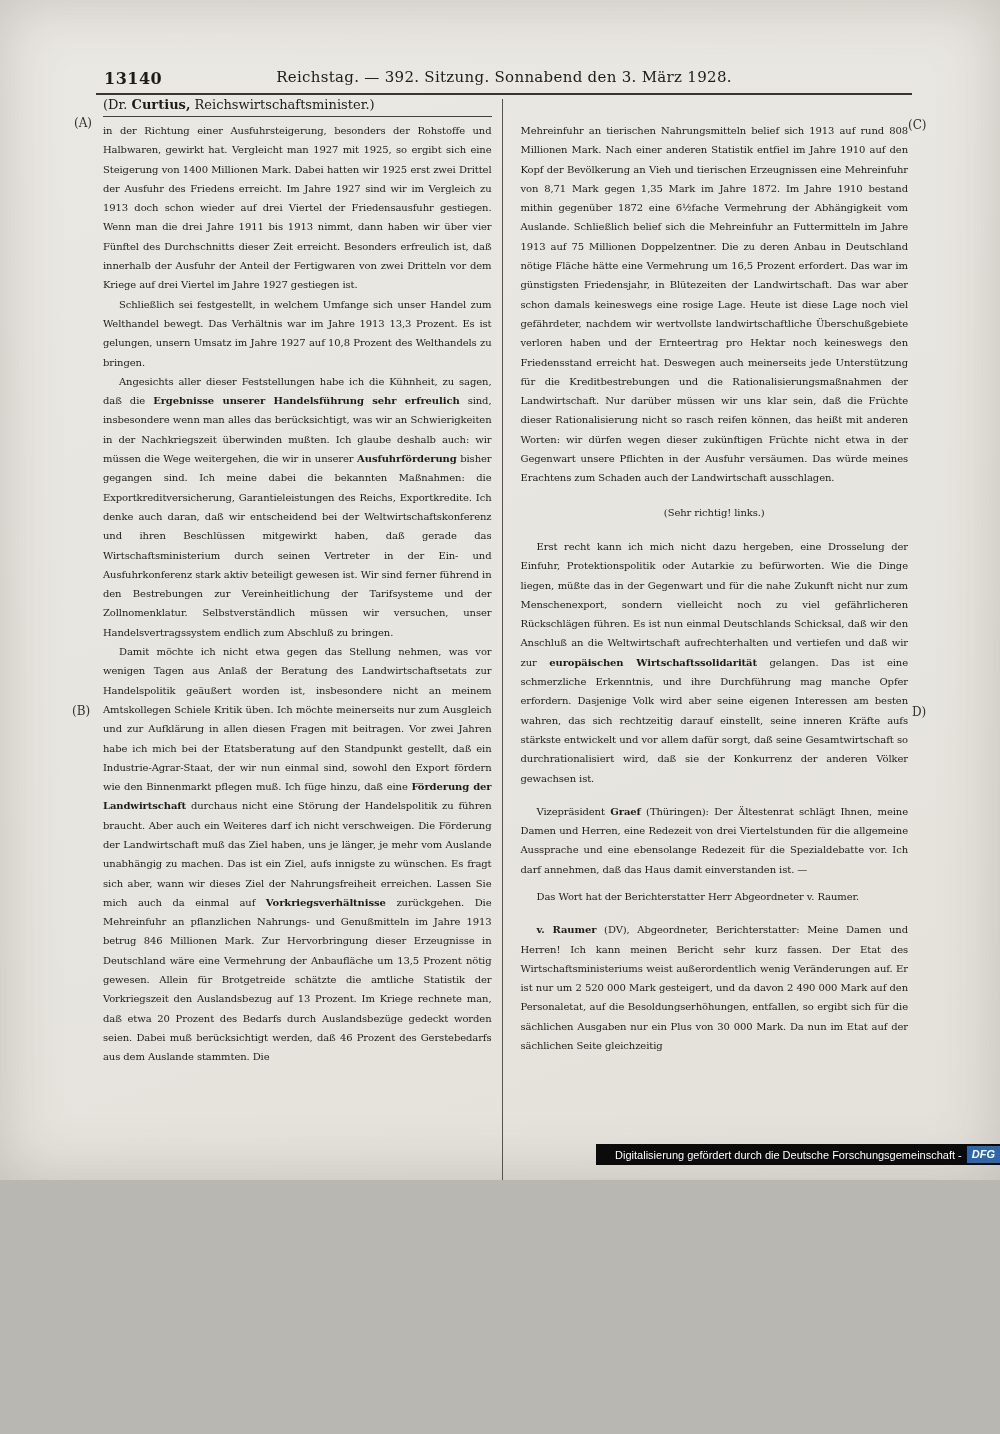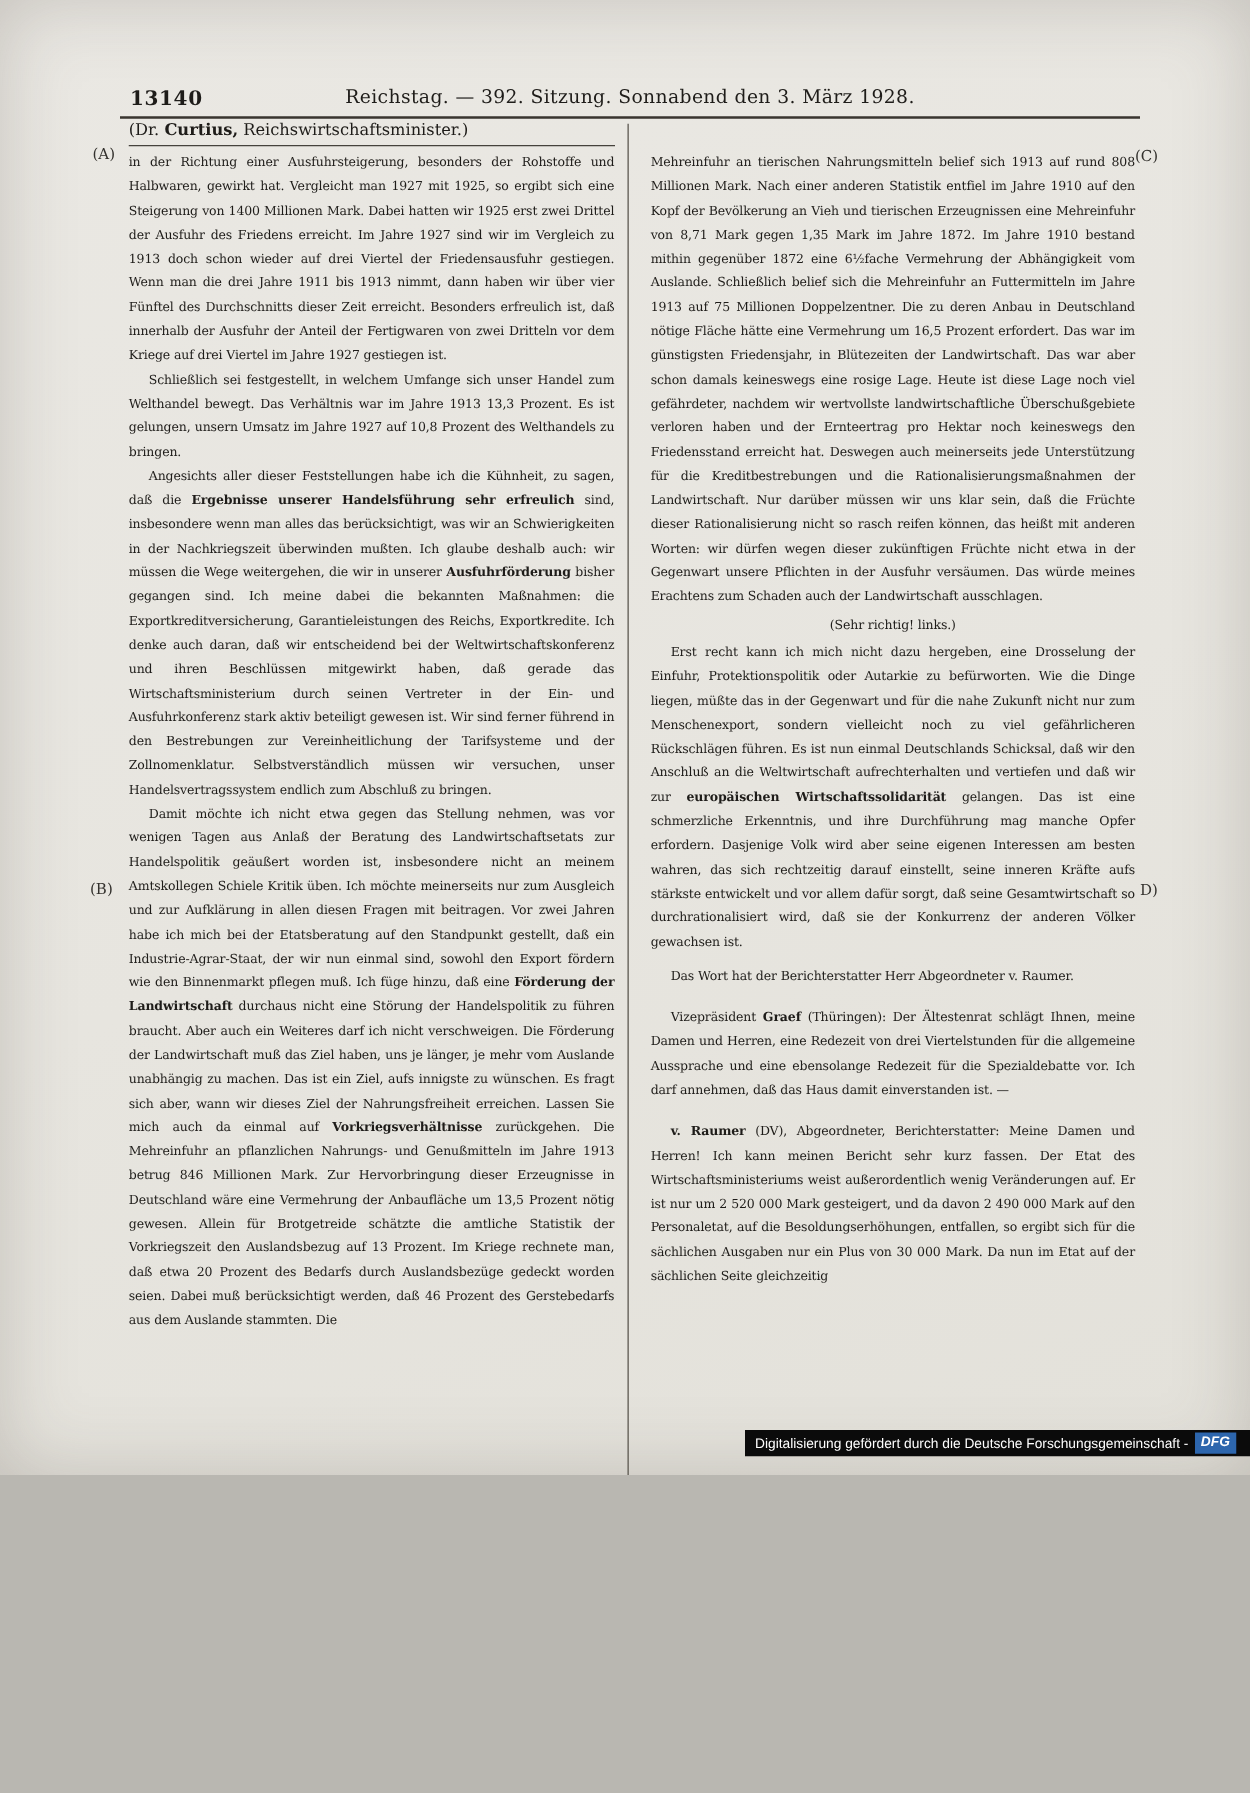--- a/index.html
+++ b/index.html
@@ -49,29 +49,29 @@
     font-size:13px; line-height:17px;
     border-bottom:1px solid #45423c;
     padding-bottom:3px; margin-bottom:4px;
   }
   .para {
     font-size:10px; line-height:19.3px;
     text-align:justify;
     letter-spacing:-.1px;
   }
   .para.indent { text-indent:16px; }
-  .para.center { text-align:center; text-indent:0; margin:3px 0; }
+  .para.center { text-align:center; text-indent:0; margin:15px 0; }
   .para.gap    { margin-top:14px; }
   .para.gap-sm { margin-top:8px; }
   .b { font-weight:bold; }
   .footer-bar {
     position:absolute; left:596px; right:0; bottom:15px; height:21px;
     background:#0b0b0b;
-    display:flex; align-items:center; justify-content:flex-start;
-    gap:5px; padding:0 12px 0 8px;
+    display:flex; align-items:center; justify-content:flex-end;
+    gap:5px; padding:0 0 0 8px;
     color:#ffffff;
     font-family:"Liberation Sans", sans-serif;
     font-size:11px; white-space:nowrap;
   }
   .dfg {
     background:#2d66ad; color:#fff;
     font-weight:bold; font-style:italic;
     font-size:11px; line-height:15px;
     padding:1px 5px;
   }
@@ -101,22 +101,22 @@
           <p class="para indent"><span>Schließlich sei festgestellt, in welchem Umfange sich unser Handel zum Welthandel bewegt. Das Verhältnis war im Jahre 1913 13,3 Prozent. Es ist gelungen, unsern Umsatz im Jahre 1927 auf 10,8 Prozent des Welthandels zu bringen.</span></p>
           <p class="para indent"><span>Angesichts aller dieser Feststellungen habe ich die Kühnheit, zu sagen, daß die </span><span class="b">Ergebnisse unserer Handelsführung sehr erfreulich</span><span> sind, insbesondere wenn man alles das berücksichtigt, was wir an Schwierigkeiten in der Nachkriegszeit überwinden mußten. Ich glaube deshalb auch: wir müssen die Wege weitergehen, die wir in unserer </span><span class="b">Ausfuhrförderung</span><span> bisher gegangen sind. Ich meine dabei die bekannten Maßnahmen: die Exportkreditversicherung, Garantieleistungen des Reichs, Exportkredite. Ich denke auch daran, daß wir entscheidend bei der Weltwirtschaftskonferenz und ihren Beschlüssen mitgewirkt haben, daß gerade das Wirtschaftsministerium durch seinen Vertreter in der Ein- und Ausfuhrkonferenz stark aktiv beteiligt gewesen ist. Wir sind ferner führend in den Bestrebungen zur Vereinheitlichung der Tarifsysteme und der Zollnomenklatur. Selbstverständlich müssen wir versuchen, unser Handelsvertragssystem endlich zum Abschluß zu bringen.</span></p>
           <p class="para indent"><span>Damit möchte ich nicht etwa gegen das Stellung nehmen, was vor wenigen Tagen aus Anlaß der Beratung des Landwirtschaftsetats zur Handelspolitik geäußert worden ist, insbesondere nicht an meinem Amtskollegen Schiele Kritik üben. Ich möchte meinerseits nur zum Ausgleich und zur Aufklärung in allen diesen Fragen mit beitragen. Vor zwei Jahren habe ich mich bei der Etatsberatung auf den Standpunkt gestellt, daß ein Industrie-Agrar-Staat, der wir nun einmal sind, sowohl den Export fördern wie den Binnenmarkt pflegen muß. Ich füge hinzu, daß eine </span><span class="b">Förderung der Landwirtschaft</span><span> durchaus nicht eine Störung der Handelspolitik zu führen braucht. Aber auch ein Weiteres darf ich nicht verschweigen. Die Förderung der Landwirtschaft muß das Ziel haben, uns je länger, je mehr vom Auslande unabhängig zu machen. Das ist ein Ziel, aufs innigste zu wünschen. Es fragt sich aber, wann wir dieses Ziel der Nahrungsfreiheit erreichen. Lassen Sie mich auch da einmal auf </span><span class="b">Vorkriegsverhältnisse</span><span> zurückgehen. Die Mehreinfuhr an pflanzlichen Nahrungs- und Genußmitteln im Jahre 1913 betrug 846 Millionen Mark. Zur Hervorbringung dieser Erzeugnisse in Deutschland wäre eine Vermehrung der Anbaufläche um 13,5 Prozent nötig gewesen. Allein für Brotgetreide schätzte die amtliche Statistik der Vorkriegszeit den Auslandsbezug auf 13 Prozent. Im Kriege rechnete man, daß etwa 20 Prozent des Bedarfs durch Auslandsbezüge gedeckt worden seien. Dabei muß berücksichtigt werden, daß 46 Prozent des Gerstebedarfs aus dem Auslande stammten. Die</span></p>
         </div>
     </div>
     <div class="col col-right">
       <div>
           <p class="para noindent"><span>Mehreinfuhr an tierischen Nahrungsmitteln belief sich 1913 auf rund 808 Millionen Mark. Nach einer anderen Statistik entfiel im Jahre 1910 auf den Kopf der Bevölkerung an Vieh und tierischen Erzeugnissen eine Mehreinfuhr von 8,71 Mark gegen 1,35 Mark im Jahre 1872. Im Jahre 1910 bestand mithin gegenüber 1872 eine 6½fache Vermehrung der Abhängigkeit vom Auslande. Schließlich belief sich die Mehreinfuhr an Futtermitteln im Jahre 1913 auf 75 Millionen Doppelzentner. Die zu deren Anbau in Deutschland nötige Fläche hätte eine Vermehrung um 16,5 Prozent erfordert. Das war im günstigsten Friedensjahr, in Blütezeiten der Landwirtschaft. Das war aber schon damals keineswegs eine rosige Lage. Heute ist diese Lage noch viel gefährdeter, nachdem wir wertvollste landwirtschaftliche Überschußgebiete verloren haben und der Ernteertrag pro Hektar noch keineswegs den Friedensstand erreicht hat. Deswegen auch meinerseits jede Unterstützung für die Kreditbestrebungen und die Rationalisierungsmaßnahmen der Landwirtschaft. Nur darüber müssen wir uns klar sein, daß die Früchte dieser Rationalisierung nicht so rasch reifen können, das heißt mit anderen Worten: wir dürfen wegen dieser zukünftigen Früchte nicht etwa in der Gegenwart unsere Pflichten in der Ausfuhr versäumen. Das würde meines Erachtens zum Schaden auch der Landwirtschaft ausschlagen.</span></p>
           <p class="para center"><span>(Sehr richtig! links.)</span></p>
           <p class="para indent"><span>Erst recht kann ich mich nicht dazu hergeben, eine Drosselung der Einfuhr, Protektionspolitik oder Autarkie zu befürworten. Wie die Dinge liegen, müßte das in der Gegenwart und für die nahe Zukunft nicht nur zum Menschenexport, sondern vielleicht noch zu viel gefährlicheren Rückschlägen führen. Es ist nun einmal Deutschlands Schicksal, daß wir den Anschluß an die Weltwirtschaft aufrechterhalten und vertiefen und daß wir zur </span><span class="b">europäischen Wirtschaftssolidarität</span><span> gelangen. Das ist eine schmerzliche Erkenntnis, und ihre Durchführung mag manche Opfer erfordern. Dasjenige Volk wird aber seine eigenen Interessen am besten wahren, das sich rechtzeitig darauf einstellt, seine inneren Kräfte aufs stärkste entwickelt und vor allem dafür sorgt, daß seine Gesamtwirtschaft so durchrationalisiert wird, daß sie der Konkurrenz der anderen Völker gewachsen ist.</span></p>
+          <p class="para indent gap"><span>Vizepräsident </span><span class="b">Graef</span><span> (Thüringen): Der Ältestenrat schlägt Ihnen, meine Damen und Herren, eine Redezeit von drei Viertelstunden für die allgemeine Aussprache und eine ebensolange Redezeit für die Spezialdebatte vor. Ich darf annehmen, daß das Haus damit einverstanden ist. —</span></p>
           <p class="para indent gap-sm"><span>Das Wort hat der Berichterstatter Herr Abgeordneter v. Raumer.</span></p>
-          <p class="para indent gap"><span>Vizepräsident </span><span class="b">Graef</span><span> (Thüringen): Der Ältestenrat schlägt Ihnen, meine Damen und Herren, eine Redezeit von drei Viertelstunden für die allgemeine Aussprache und eine ebensolange Redezeit für die Spezialdebatte vor. Ich darf annehmen, daß das Haus damit einverstanden ist. —</span></p>
           <p class="para indent gap"><span class="b">v. Raumer</span><span> (DV), Abgeordneter, Berichterstatter: Meine Damen und Herren! Ich kann meinen Bericht sehr kurz fassen. Der Etat des Wirtschaftsministeriums weist außerordentlich wenig Veränderungen auf. Er ist nur um 2 520 000 Mark gesteigert, und da davon 2 490 000 Mark auf den Personaletat, auf die Besoldungserhöhungen, entfallen, so ergibt sich für die sächlichen Ausgaben nur ein Plus von 30 000 Mark. Da nun im Etat auf der sächlichen Seite gleichzeitig</span></p>
         </div>
     </div>
   </div>
 
   <div class="footer-bar">
     <span>Digitalisierung gefördert durch die Deutsche Forschungsgemeinschaft -</span>
     <span class="dfg">DFG</span>
   </div>
 

